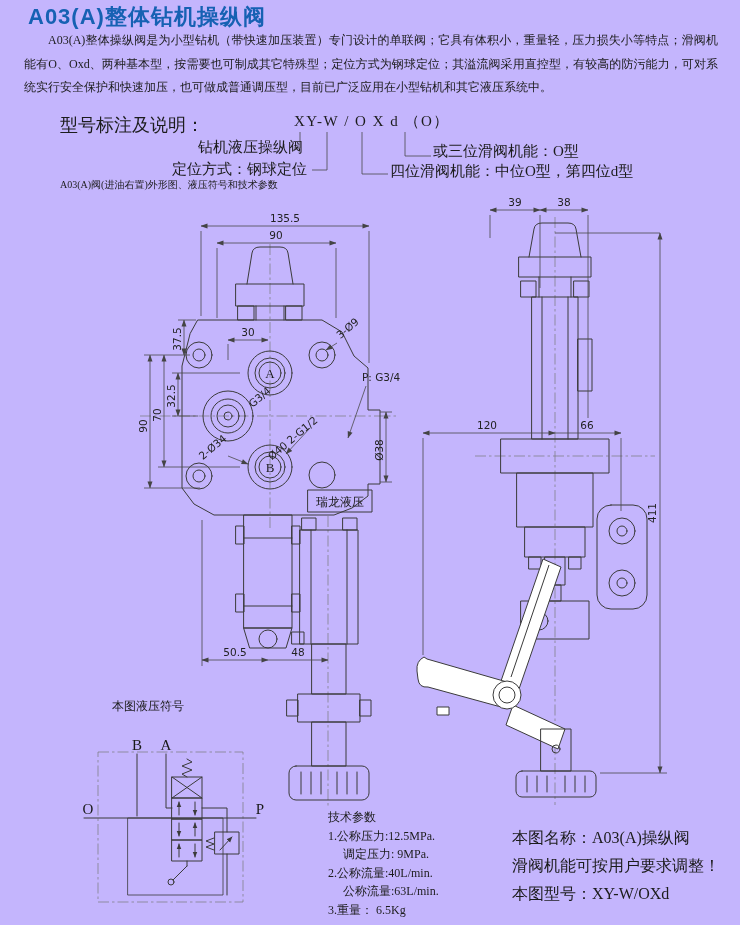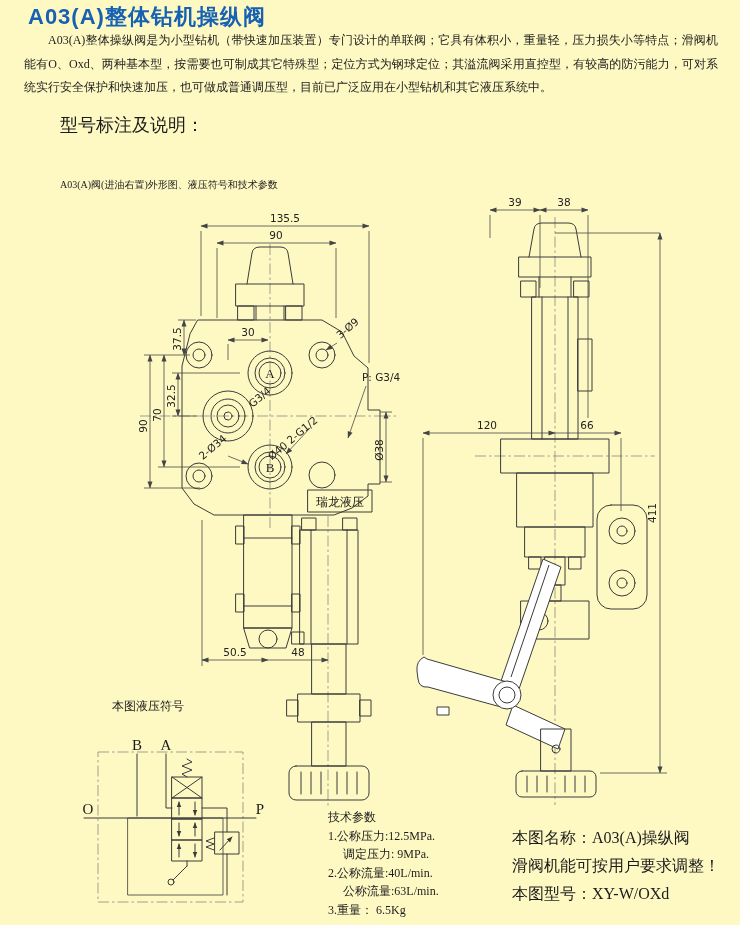--- a/index.html
+++ b/index.html
@@ -1,16 +1,16 @@
 <!DOCTYPE html>
 <html><head>
 <meta charset="utf-8">
 <style>
   html,body{margin:0;padding:0;background:#f6f9fc;}
-  .page{position:relative;width:740px;height:925px;background:#fef9c3;overflow:hidden;
+  .page{position:relative;width:740px;height:925px;background:#c4b5fd;overflow:hidden;
         font-family:"Liberation Serif","DejaVu Serif",serif;color:#1c1c1c;}
   .title{position:absolute;left:28px;top:2px;margin:0;font-size:22px;font-weight:bold;
          color:#1661b3;font-family:"Liberation Sans","DejaVu Sans",sans-serif;letter-spacing:1px;}
   .intro{position:absolute;left:24px;top:29px;width:694px;margin:0;font-size:12px;
          line-height:23.5px;text-align:justify;text-indent:2em;}
   .model-heading{position:absolute;left:24px;top:113px;font-size:18px;text-indent:2em;}
   .notation{position:absolute;left:170px;top:112px;width:570px;height:82px;font-size:15px;}
   .notation div{position:absolute;white-space:nowrap;}
   .nt-code{left:124px;top:0;letter-spacing:1.5px;}
   .nt-lv{left:28px;top:26px;}
@@ -38,20 +38,35 @@
 </style>
 </head>
 <body>
 
 <div class="page">
 
   <h1 class="title">A03(A)整体钻机操纵阀</h1>
   <p class="intro">A03(A)整体操纵阀是为小型钻机（带快速加压装置）专门设计的单联阀；它具有体积小，重量轻，压力损失小等特点；滑阀机能有O、Oxd、两种基本型，按需要也可制成其它特殊型；定位方式为钢球定位；其溢流阀采用直控型，有较高的防污能力，可对系统实行安全保护和快速加压，也可做成普通调压型，目前已广泛应用在小型钻机和其它液压系统中。</p>
   <div class="model-heading">型号标注及说明：</div>
 
+  <div class="notation">
+    <svg class="svg-nt" width="570" height="82" viewBox="0 0 570 82">
+      <g class="dim">
+        <path d="M124,36 H130 V20"></path>
+        <path d="M142,58 H157 V20"></path>
+        <path d="M192,20 V62 H218"></path>
+        <path d="M235,20 V44 H261"></path>
+      </g>
+    </svg>
+    <div class="nt-code">XY-W / O X d （O）</div>
+    <div class="nt-lv">钻机液压操纵阀</div>
+    <div class="nt-lp">定位方式：钢球定位</div>
+    <div class="nt-l3">或三位滑阀机能：O型</div>
+    <div class="nt-l4">四位滑阀机能：中位O型，第四位d型</div>
+  </div>
 
   <div class="drawing-heading">A03(A)阀(进油右置)外形图、液压符号和技术参数</div>
 
   <svg class="svg-front" width="300" height="615" viewBox="0 0 300 615">
     <defs>
       <marker id="ma" viewBox="0 0 10 10" refX="9.5" refY="5" markerWidth="9" markerHeight="9" orient="auto-start-reverse">
         <path d="M0.5,1.5 L10,5 L0.5,8.5 z" fill="#444"></path>
       </marker>
     </defs>
 

